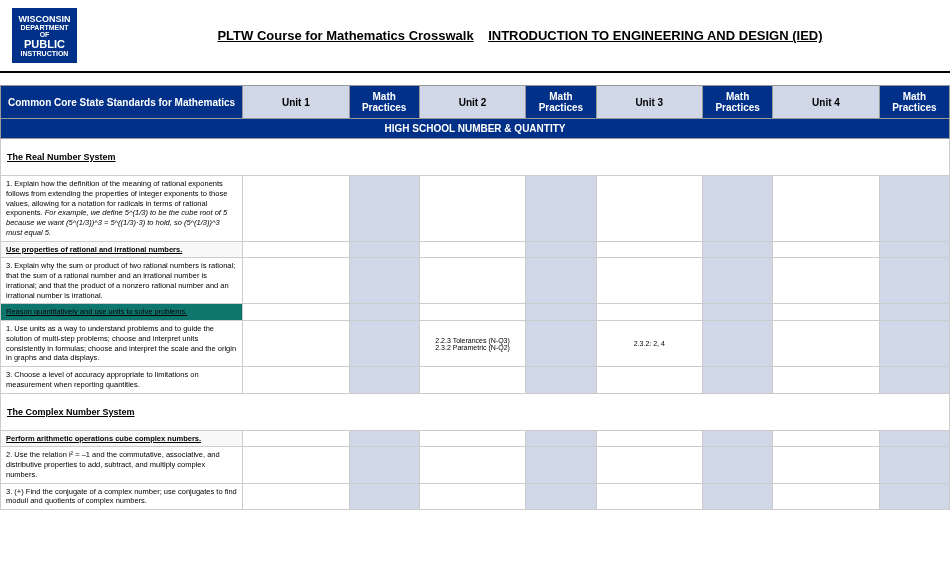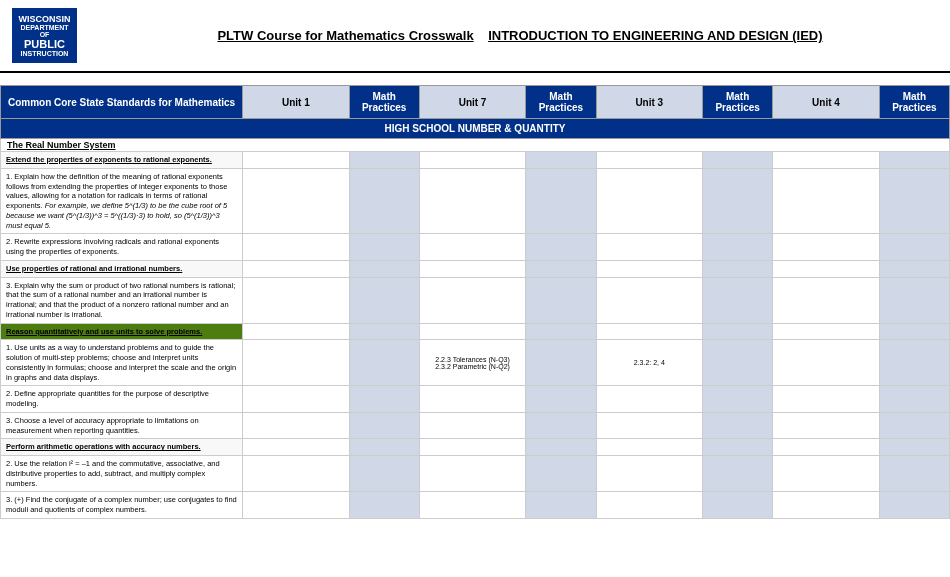--- a/index.html
+++ b/index.html
@@ -91,21 +91,21 @@
       text-align: center;
       padding: 4px 6px;
       border: 1px solid #999;
     }
 
     
     .subsection-header td {
       background: #fff;
       font-weight: bold;
       font-size: 9px;
-      padding: 1px 6px;
+      padding: 13px 6px;
       border: 1px solid #ccc;
       text-decoration: underline;
     }
 
     
     .content-row td {
       border: 1px solid #ccc;
       padding: 3px 5px;
       vertical-align: top;
       font-size: 7.5px;
@@ -154,69 +154,47 @@
     <col style="width:58px">
   </colgroup>
 
   <thead>
     <tr>
       <td class="th-standards">
         <div style="font-size:10px; font-weight:bold;">Common Core State Standards for Mathematics</div>
       </td>
       <td class="th-unit">Unit 1</td>
       <td class="th-math">Math Practices</td>
-      <td class="th-unit">Unit 7</td>
+      <td class="th-unit">Unit 2</td>
       <td class="th-math">Math Practices</td>
       <td class="th-unit">Unit 3</td>
       <td class="th-math">Math Practices</td>
       <td class="th-unit">Unit 4</td>
       <td class="th-math">Math Practices</td>
     </tr>
   </thead>
   <tbody id="table-body">
   <tr class="section-header">
         <td colspan="9">HIGH SCHOOL NUMBER &amp; QUANTITY</td>
       </tr>
       <tr class="subsection-header">
         <td colspan="9">The Real Number System</td>
       </tr>
       <tr class="content-row">
-        <td class="standards-cell" style="border-right: 1px solid rgb(204, 204, 204); font-weight: bold; text-decoration: underline; background: rgb(248, 248, 248);">Extend the properties of exponents to rational exponents.</td>
-        <td class="data-cell" style="border: 1px solid rgb(204, 204, 204);"></td>
-        <td class="data-cell" style="border: 1px solid rgb(204, 204, 204); background: rgb(208, 216, 232);"></td>
-        <td class="data-cell" style="border: 1px solid rgb(204, 204, 204);"></td>
-        <td class="data-cell" style="border: 1px solid rgb(204, 204, 204); background: rgb(208, 216, 232);"></td>
-        <td class="data-cell" style="border: 1px solid rgb(204, 204, 204);"></td>
-        <td class="data-cell" style="border: 1px solid rgb(204, 204, 204); background: rgb(208, 216, 232);"></td>
-        <td class="data-cell" style="border: 1px solid rgb(204, 204, 204);"></td>
-        <td class="data-cell" style="border: 1px solid rgb(204, 204, 204); background: rgb(208, 216, 232);"></td>
-      </tr>
-      <tr class="content-row">
         <td class="standards-cell" style="border-right: 1px solid rgb(204, 204, 204);"><span>1. Explain how the definition of the meaning of rational exponents follows from extending the properties of integer exponents to those values, allowing for a notation for radicals in terms of rational exponents. </span><span style="font-style: italic;">For example, we define 5^(1/3) to be the cube root of 5 because we want (5^(1/3))^3 = 5^((1/3)·3) to hold, so (5^(1/3))^3 must equal 5.</span></td>
         <td class="data-cell" style="border: 1px solid rgb(204, 204, 204);"></td>
         <td class="data-cell" style="border: 1px solid rgb(204, 204, 204); background: rgb(208, 216, 232);"></td>
         <td class="data-cell" style="border: 1px solid rgb(204, 204, 204);"></td>
         <td class="data-cell" style="border: 1px solid rgb(204, 204, 204); background: rgb(208, 216, 232);"></td>
         <td class="data-cell" style="border: 1px solid rgb(204, 204, 204);"></td>
         <td class="data-cell" style="border: 1px solid rgb(204, 204, 204); background: rgb(208, 216, 232);"></td>
         <td class="data-cell" style="border: 1px solid rgb(204, 204, 204);"></td>
         <td class="data-cell" style="border: 1px solid rgb(204, 204, 204); background: rgb(208, 216, 232);"></td>
       </tr>
       <tr class="content-row">
-        <td class="standards-cell" style="border-right: 1px solid rgb(204, 204, 204);">2. Rewrite expressions involving radicals and rational exponents using the properties of exponents.</td>
-        <td class="data-cell" style="border: 1px solid rgb(204, 204, 204);"></td>
-        <td class="data-cell" style="border: 1px solid rgb(204, 204, 204); background: rgb(208, 216, 232);"></td>
-        <td class="data-cell" style="border: 1px solid rgb(204, 204, 204);"></td>
-        <td class="data-cell" style="border: 1px solid rgb(204, 204, 204); background: rgb(208, 216, 232);"></td>
-        <td class="data-cell" style="border: 1px solid rgb(204, 204, 204);"></td>
-        <td class="data-cell" style="border: 1px solid rgb(204, 204, 204); background: rgb(208, 216, 232);"></td>
-        <td class="data-cell" style="border: 1px solid rgb(204, 204, 204);"></td>
-        <td class="data-cell" style="border: 1px solid rgb(204, 204, 204); background: rgb(208, 216, 232);"></td>
-      </tr>
-      <tr class="content-row">
         <td class="standards-cell" style="border-right: 1px solid rgb(204, 204, 204); font-weight: bold; text-decoration: underline; background: rgb(248, 248, 248);">Use properties of rational and irrational numbers.</td>
         <td class="data-cell" style="border: 1px solid rgb(204, 204, 204);"></td>
         <td class="data-cell" style="border: 1px solid rgb(204, 204, 204); background: rgb(208, 216, 232);"></td>
         <td class="data-cell" style="border: 1px solid rgb(204, 204, 204);"></td>
         <td class="data-cell" style="border: 1px solid rgb(204, 204, 204); background: rgb(208, 216, 232);"></td>
         <td class="data-cell" style="border: 1px solid rgb(204, 204, 204);"></td>
         <td class="data-cell" style="border: 1px solid rgb(204, 204, 204); background: rgb(208, 216, 232);"></td>
         <td class="data-cell" style="border: 1px solid rgb(204, 204, 204);"></td>
         <td class="data-cell" style="border: 1px solid rgb(204, 204, 204); background: rgb(208, 216, 232);"></td>
       </tr>
@@ -225,21 +203,21 @@
         <td class="data-cell" style="border: 1px solid rgb(204, 204, 204);"></td>
         <td class="data-cell" style="border: 1px solid rgb(204, 204, 204); background: rgb(208, 216, 232);"></td>
         <td class="data-cell" style="border: 1px solid rgb(204, 204, 204);"></td>
         <td class="data-cell" style="border: 1px solid rgb(204, 204, 204); background: rgb(208, 216, 232);"></td>
         <td class="data-cell" style="border: 1px solid rgb(204, 204, 204);"></td>
         <td class="data-cell" style="border: 1px solid rgb(204, 204, 204); background: rgb(208, 216, 232);"></td>
         <td class="data-cell" style="border: 1px solid rgb(204, 204, 204);"></td>
         <td class="data-cell" style="border: 1px solid rgb(204, 204, 204); background: rgb(208, 216, 232);"></td>
       </tr>
       <tr class="content-row">
-        <td class="standards-cell" style="border-right: 1px solid rgb(204, 204, 204); font-weight: bold; text-decoration: underline; background: #4d7c0f;">Reason quantitatively and use units to solve problems.</td>
+        <td class="standards-cell" style="border-right: 1px solid rgb(204, 204, 204); font-weight: normal; text-decoration: underline; background: #0f766e;">Reason quantitatively and use units to solve problems.</td>
         <td class="data-cell" style="border: 1px solid rgb(204, 204, 204);"></td>
         <td class="data-cell" style="border: 1px solid rgb(204, 204, 204); background: rgb(208, 216, 232);"></td>
         <td class="data-cell" style="border: 1px solid rgb(204, 204, 204);"></td>
         <td class="data-cell" style="border: 1px solid rgb(204, 204, 204); background: rgb(208, 216, 232);"></td>
         <td class="data-cell" style="border: 1px solid rgb(204, 204, 204);"></td>
         <td class="data-cell" style="border: 1px solid rgb(204, 204, 204); background: rgb(208, 216, 232);"></td>
         <td class="data-cell" style="border: 1px solid rgb(204, 204, 204);"></td>
         <td class="data-cell" style="border: 1px solid rgb(204, 204, 204); background: rgb(208, 216, 232);"></td>
       </tr>
       <tr class="content-row">
@@ -248,43 +226,35 @@
         <td class="data-cell" style="border: 1px solid rgb(204, 204, 204); background: rgb(208, 216, 232);"></td>
         <td class="data-cell" style="border: 1px solid rgb(204, 204, 204); font-size: 7px; white-space: pre-line;">2.2.3 Tolerances (N-Q3)
 2.3.2 Parametric (N-Q2)</td>
         <td class="data-cell" style="border: 1px solid rgb(204, 204, 204); background: rgb(208, 216, 232);"></td>
         <td class="data-cell" style="border: 1px solid rgb(204, 204, 204); font-size: 7px; white-space: pre-line;">2.3.2: 2, 4</td>
         <td class="data-cell" style="border: 1px solid rgb(204, 204, 204); background: rgb(208, 216, 232);"></td>
         <td class="data-cell" style="border: 1px solid rgb(204, 204, 204);"></td>
         <td class="data-cell" style="border: 1px solid rgb(204, 204, 204); background: rgb(208, 216, 232);"></td>
       </tr>
       <tr class="content-row">
-        <td class="standards-cell" style="border-right: 1px solid rgb(204, 204, 204);">2. Define appropriate quantities for the purpose of descriptive modeling.</td>
-        <td class="data-cell" style="border: 1px solid rgb(204, 204, 204);"></td>
-        <td class="data-cell" style="border: 1px solid rgb(204, 204, 204); background: rgb(208, 216, 232);"></td>
-        <td class="data-cell" style="border: 1px solid rgb(204, 204, 204);"></td>
-        <td class="data-cell" style="border: 1px solid rgb(204, 204, 204); background: rgb(208, 216, 232);"></td>
-        <td class="data-cell" style="border: 1px solid rgb(204, 204, 204);"></td>
-        <td class="data-cell" style="border: 1px solid rgb(204, 204, 204); background: rgb(208, 216, 232);"></td>
-        <td class="data-cell" style="border: 1px solid rgb(204, 204, 204);"></td>
-        <td class="data-cell" style="border: 1px solid rgb(204, 204, 204); background: rgb(208, 216, 232);"></td>
-      </tr>
-      <tr class="content-row">
         <td class="standards-cell" style="border-right: 1px solid rgb(204, 204, 204);">3. Choose a level of accuracy appropriate to limitations on measurement when reporting quantities.</td>
         <td class="data-cell" style="border: 1px solid rgb(204, 204, 204);"></td>
         <td class="data-cell" style="border: 1px solid rgb(204, 204, 204); background: rgb(208, 216, 232);"></td>
         <td class="data-cell" style="border: 1px solid rgb(204, 204, 204);"></td>
         <td class="data-cell" style="border: 1px solid rgb(204, 204, 204); background: rgb(208, 216, 232);"></td>
         <td class="data-cell" style="border: 1px solid rgb(204, 204, 204);"></td>
         <td class="data-cell" style="border: 1px solid rgb(204, 204, 204); background: rgb(208, 216, 232);"></td>
         <td class="data-cell" style="border: 1px solid rgb(204, 204, 204);"></td>
         <td class="data-cell" style="border: 1px solid rgb(204, 204, 204); background: rgb(208, 216, 232);"></td>
       </tr>
-      <tr class="content-row">
-        <td class="standards-cell" style="border-right: 1px solid rgb(204, 204, 204); font-weight: bold; text-decoration: underline; background: rgb(248, 248, 248);">Perform arithmetic operations with accuracy numbers.</td>
+      <tr class="subsection-header">
+        <td colspan="9">The Complex Number System</td>
+      </tr>
+      <tr class="content-row">
+        <td class="standards-cell" style="border-right: 1px solid rgb(204, 204, 204); font-weight: bold; text-decoration: underline; background: rgb(248, 248, 248);">Perform arithmetic operations cube complex numbers.</td>
         <td class="data-cell" style="border: 1px solid rgb(204, 204, 204);"></td>
         <td class="data-cell" style="border: 1px solid rgb(204, 204, 204); background: rgb(208, 216, 232);"></td>
         <td class="data-cell" style="border: 1px solid rgb(204, 204, 204);"></td>
         <td class="data-cell" style="border: 1px solid rgb(204, 204, 204); background: rgb(208, 216, 232);"></td>
         <td class="data-cell" style="border: 1px solid rgb(204, 204, 204);"></td>
         <td class="data-cell" style="border: 1px solid rgb(204, 204, 204); background: rgb(208, 216, 232);"></td>
         <td class="data-cell" style="border: 1px solid rgb(204, 204, 204);"></td>
         <td class="data-cell" style="border: 1px solid rgb(204, 204, 204); background: rgb(208, 216, 232);"></td>
       </tr>
       <tr class="content-row">

